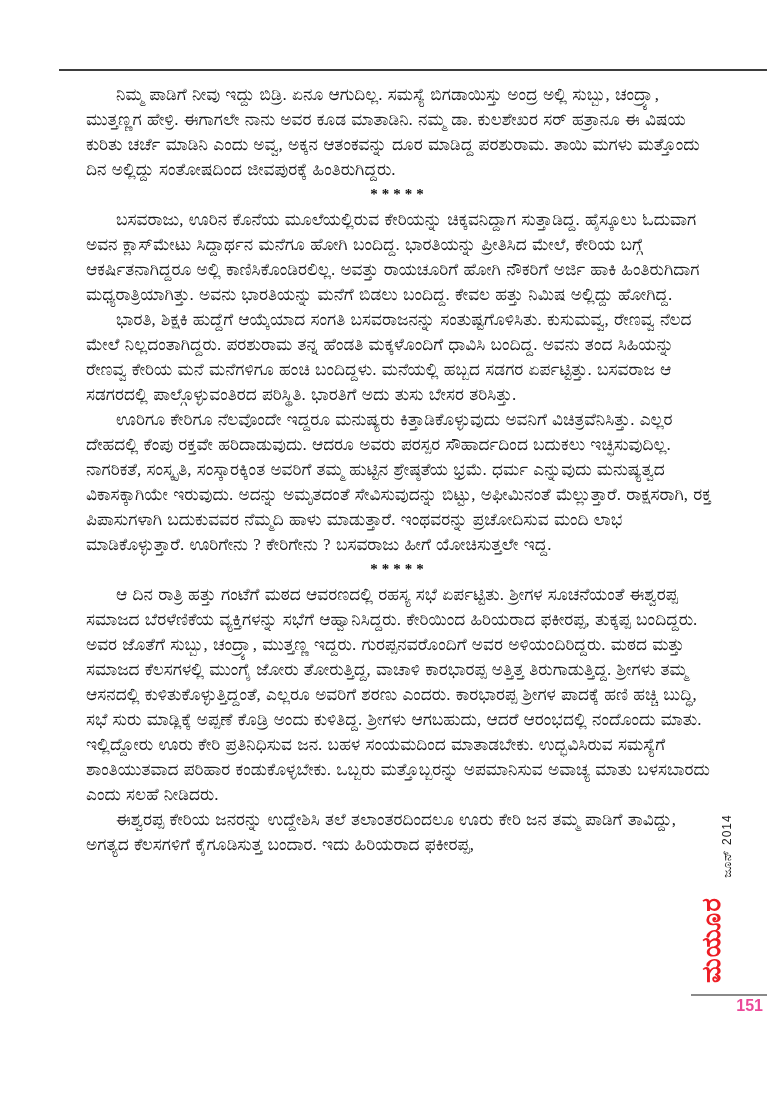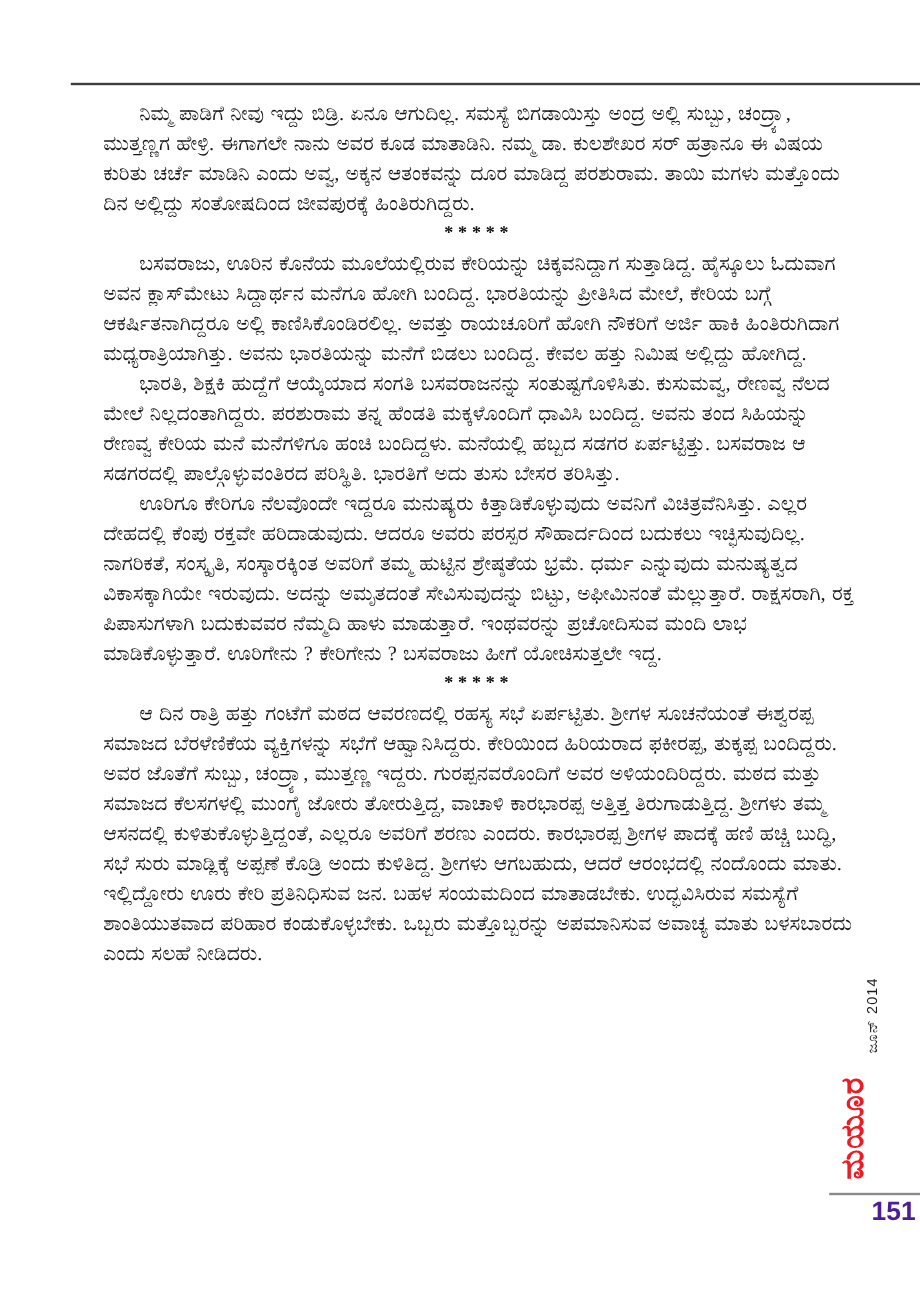--- a/index.html
+++ b/index.html
@@ -75,40 +75,41 @@
     top: 994px;
     width: 76px;
     height: 2px;
     background: #8a8a8a;
   }
   .folio {
     position: absolute;
     right: 4px;
     top: 997px;
     font-family: "Liberation Sans", "DejaVu Sans", sans-serif;
-    font-size: 22px;
+    font-size: 16px;
     font-weight: bold;
-    color: #4c1d95;
+    color: #ec4899;
   }
 </style>
 </head>
 <body>
 
 <div class="page">
 
   <div class="top-rule"></div>
 
   <div class="article">
       <p class="para">ನಿಮ್ಮ ಪಾಡಿಗೆ ನೀವು ಇದ್ದು ಬಿಡ್ರಿ. ಏನೂ ಆಗುದಿಲ್ಲ. ಸಮಸ್ಯೆ ಬಿಗಡಾಯಿಸ್ತು ಅಂದ್ರ ಅಲ್ಲಿ ಸುಬ್ಬು, ಚಂದ್ರ್ಯಾ, ಮುತ್ತಣ್ಣಗ ಹೇಳ್ರಿ. ಈಗಾಗಲೇ ನಾನು ಅವರ ಕೂಡ ಮಾತಾಡಿನಿ. ನಮ್ಮ ಡಾ. ಕುಲಶೇಖರ ಸರ್ ಹತ್ರಾನೂ ಈ ವಿಷಯ ಕುರಿತು ಚರ್ಚೆ ಮಾಡಿನಿ ಎಂದು ಅವ್ವ, ಅಕ್ಕನ ಆತಂಕವನ್ನು ದೂರ ಮಾಡಿದ್ದ ಪರಶುರಾಮ. ತಾಯಿ ಮಗಳು ಮತ್ತೊಂದು ದಿನ ಅಲ್ಲಿದ್ದು ಸಂತೋಷದಿಂದ ಜೀವಪುರಕ್ಕೆ ಹಿಂತಿರುಗಿದ್ದರು.</p>
       <div class="separator">*****</div>
       <p class="para">ಬಸವರಾಜು, ಊರಿನ ಕೊನೆಯ ಮೂಲೆಯಲ್ಲಿರುವ ಕೇರಿಯನ್ನು ಚಿಕ್ಕವನಿದ್ದಾಗ ಸುತ್ತಾಡಿದ್ದ. ಹೈಸ್ಕೂಲು ಓದುವಾಗ ಅವನ ಕ್ಲಾಸ್‌ಮೇಟು ಸಿದ್ದಾರ್ಥನ ಮನೆಗೂ ಹೋಗಿ ಬಂದಿದ್ದ. ಭಾರತಿಯನ್ನು ಪ್ರೀತಿಸಿದ ಮೇಲೆ, ಕೇರಿಯ ಬಗ್ಗೆ ಆಕರ್ಷಿತನಾಗಿದ್ದರೂ ಅಲ್ಲಿ ಕಾಣಿಸಿಕೊಂಡಿರಲಿಲ್ಲ. ಅವತ್ತು ರಾಯಚೂರಿಗೆ ಹೋಗಿ ನೌಕರಿಗೆ ಅರ್ಜಿ ಹಾಕಿ ಹಿಂತಿರುಗಿದಾಗ ಮಧ್ಯರಾತ್ರಿಯಾಗಿತ್ತು. ಅವನು ಭಾರತಿಯನ್ನು ಮನೆಗೆ ಬಿಡಲು ಬಂದಿದ್ದ. ಕೇವಲ ಹತ್ತು ನಿಮಿಷ ಅಲ್ಲಿದ್ದು ಹೋಗಿದ್ದ.</p>
       <p class="para">ಭಾರತಿ, ಶಿಕ್ಷಕಿ ಹುದ್ದೆಗೆ ಆಯ್ಕೆಯಾದ ಸಂಗತಿ ಬಸವರಾಜನನ್ನು ಸಂತುಷ್ಟಗೊಳಿಸಿತು. ಕುಸುಮವ್ವ, ರೇಣವ್ವ ನೆಲದ ಮೇಲೆ ನಿಲ್ಲದಂತಾಗಿದ್ದರು. ಪರಶುರಾಮ ತನ್ನ ಹೆಂಡತಿ ಮಕ್ಕಳೊಂದಿಗೆ ಧಾವಿಸಿ ಬಂದಿದ್ದ. ಅವನು ತಂದ ಸಿಹಿಯನ್ನು ರೇಣವ್ವ ಕೇರಿಯ ಮನೆ ಮನೆಗಳಿಗೂ ಹಂಚಿ ಬಂದಿದ್ದಳು. ಮನೆಯಲ್ಲಿ ಹಬ್ಬದ ಸಡಗರ ಏರ್ಪಟ್ಟಿತ್ತು. ಬಸವರಾಜ ಆ ಸಡಗರದಲ್ಲಿ ಪಾಲ್ಗೊಳ್ಳುವಂತಿರದ ಪರಿಸ್ಥಿತಿ. ಭಾರತಿಗೆ ಅದು ತುಸು ಬೇಸರ ತರಿಸಿತ್ತು.</p>
       <p class="para">ಊರಿಗೂ ಕೇರಿಗೂ ನೆಲವೊಂದೇ ಇದ್ದರೂ ಮನುಷ್ಯರು ಕಿತ್ತಾಡಿಕೊಳ್ಳುವುದು ಅವನಿಗೆ ವಿಚಿತ್ರವೆನಿಸಿತ್ತು. ಎಲ್ಲರ ದೇಹದಲ್ಲಿ ಕೆಂಪು ರಕ್ತವೇ ಹರಿದಾಡುವುದು. ಆದರೂ ಅವರು ಪರಸ್ಪರ ಸೌಹಾರ್ದದಿಂದ ಬದುಕಲು ಇಚ್ಛಿಸುವುದಿಲ್ಲ. ನಾಗರಿಕತೆ, ಸಂಸ್ಕೃತಿ, ಸಂಸ್ಕಾರಕ್ಕಿಂತ ಅವರಿಗೆ ತಮ್ಮ ಹುಟ್ಟಿನ ಶ್ರೇಷ್ಠತೆಯ ಭ್ರಮೆ. ಧರ್ಮ ಎನ್ನುವುದು ಮನುಷ್ಯತ್ವದ ವಿಕಾಸಕ್ಕಾಗಿಯೇ ಇರುವುದು. ಅದನ್ನು ಅಮೃತದಂತೆ ಸೇವಿಸುವುದನ್ನು ಬಿಟ್ಟು, ಅಫೀಮಿನಂತೆ ಮೆಲ್ಲುತ್ತಾರೆ. ರಾಕ್ಷಸರಾಗಿ, ರಕ್ತ ಪಿಪಾಸುಗಳಾಗಿ ಬದುಕುವವರ ನೆಮ್ಮದಿ ಹಾಳು ಮಾಡುತ್ತಾರೆ. ಇಂಥವರನ್ನು ಪ್ರಚೋದಿಸುವ ಮಂದಿ ಲಾಭ ಮಾಡಿಕೊಳ್ಳುತ್ತಾರೆ. ಊರಿಗೇನು ? ಕೇರಿಗೇನು ? ಬಸವರಾಜು ಹೀಗೆ ಯೋಚಿಸುತ್ತಲೇ ಇದ್ದ.</p>
       <div class="separator">*****</div>
       <p class="para">ಆ ದಿನ ರಾತ್ರಿ ಹತ್ತು ಗಂಟೆಗೆ ಮಠದ ಆವರಣದಲ್ಲಿ ರಹಸ್ಯ ಸಭೆ ಏರ್ಪಟ್ಟಿತು. ಶ್ರೀಗಳ ಸೂಚನೆಯಂತೆ ಈಶ್ವರಪ್ಪ ಸಮಾಜದ ಬೆರಳೆಣಿಕೆಯ ವ್ಯಕ್ತಿಗಳನ್ನು ಸಭೆಗೆ ಆಹ್ವಾನಿಸಿದ್ದರು. ಕೇರಿಯಿಂದ ಹಿರಿಯರಾದ ಫಕೀರಪ್ಪ, ತುಕ್ಕಪ್ಪ ಬಂದಿದ್ದರು. ಅವರ ಜೊತೆಗೆ ಸುಬ್ಬು, ಚಂದ್ರ್ಯಾ, ಮುತ್ತಣ್ಣ ಇದ್ದರು. ಗುರಪ್ಪನವರೊಂದಿಗೆ ಅವರ ಅಳಿಯಂದಿರಿದ್ದರು. ಮಠದ ಮತ್ತು ಸಮಾಜದ ಕೆಲಸಗಳಲ್ಲಿ ಮುಂಗೈ ಜೋರು ತೋರುತ್ತಿದ್ದ, ವಾಚಾಳಿ ಕಾರಭಾರಪ್ಪ ಅತ್ತಿತ್ತ ತಿರುಗಾಡುತ್ತಿದ್ದ. ಶ್ರೀಗಳು ತಮ್ಮ ಆಸನದಲ್ಲಿ ಕುಳಿತುಕೊಳ್ಳುತ್ತಿದ್ದಂತೆ, ಎಲ್ಲರೂ ಅವರಿಗೆ ಶರಣು ಎಂದರು. ಕಾರಭಾರಪ್ಪ ಶ್ರೀಗಳ ಪಾದಕ್ಕೆ ಹಣಿ ಹಚ್ಚಿ ಬುದ್ಧಿ, ಸಭೆ ಸುರು ಮಾಡ್ಲಿಕ್ಕೆ ಅಪ್ಪಣೆ ಕೊಡ್ರಿ ಅಂದು ಕುಳಿತಿದ್ದ. ಶ್ರೀಗಳು ಆಗಬಹುದು, ಆದರೆ ಆರಂಭದಲ್ಲಿ ನಂದೊಂದು ಮಾತು. ಇಲ್ಲಿದ್ದೋರು ಊರು ಕೇರಿ ಪ್ರತಿನಿಧಿಸುವ ಜನ. ಬಹಳ ಸಂಯಮದಿಂದ ಮಾತಾಡಬೇಕು. ಉದ್ಭವಿಸಿರುವ ಸಮಸ್ಯೆಗೆ ಶಾಂತಿಯುತವಾದ ಪರಿಹಾರ ಕಂಡುಕೊಳ್ಳಬೇಕು. ಒಬ್ಬರು ಮತ್ತೊಬ್ಬರನ್ನು ಅಪಮಾನಿಸುವ ಅವಾಚ್ಯ ಮಾತು ಬಳಸಬಾರದು ಎಂದು ಸಲಹೆ ನೀಡಿದರು.</p>
+      <p class="para">ಈಶ್ವರಪ್ಪ ಕೇರಿಯ ಜನರನ್ನು ಉದ್ದೇಶಿಸಿ ತಲೆ ತಲಾಂತರದಿಂದಲೂ ಊರು ಕೇರಿ ಜನ ತಮ್ಮ ಪಾಡಿಗೆ ತಾವಿದ್ದು, ಅಗತ್ಯದ ಕೆಲಸಗಳಿಗೆ ಕೈಗೂಡಿಸುತ್ತ ಬಂದಾರ. ಇದು ಹಿರಿಯರಾದ ಫಕೀರಪ್ಪ,</p>
     </div>
 
   <div class="rot issue-vert">ಜೂನ್ 2014</div>
 
   <div class="rot brand-vert" style="color: rgb(237, 28, 36);">ಮಯೂರ</div>
 
   <div class="folio-rule"></div>
 
   <div class="folio">151</div>
 

